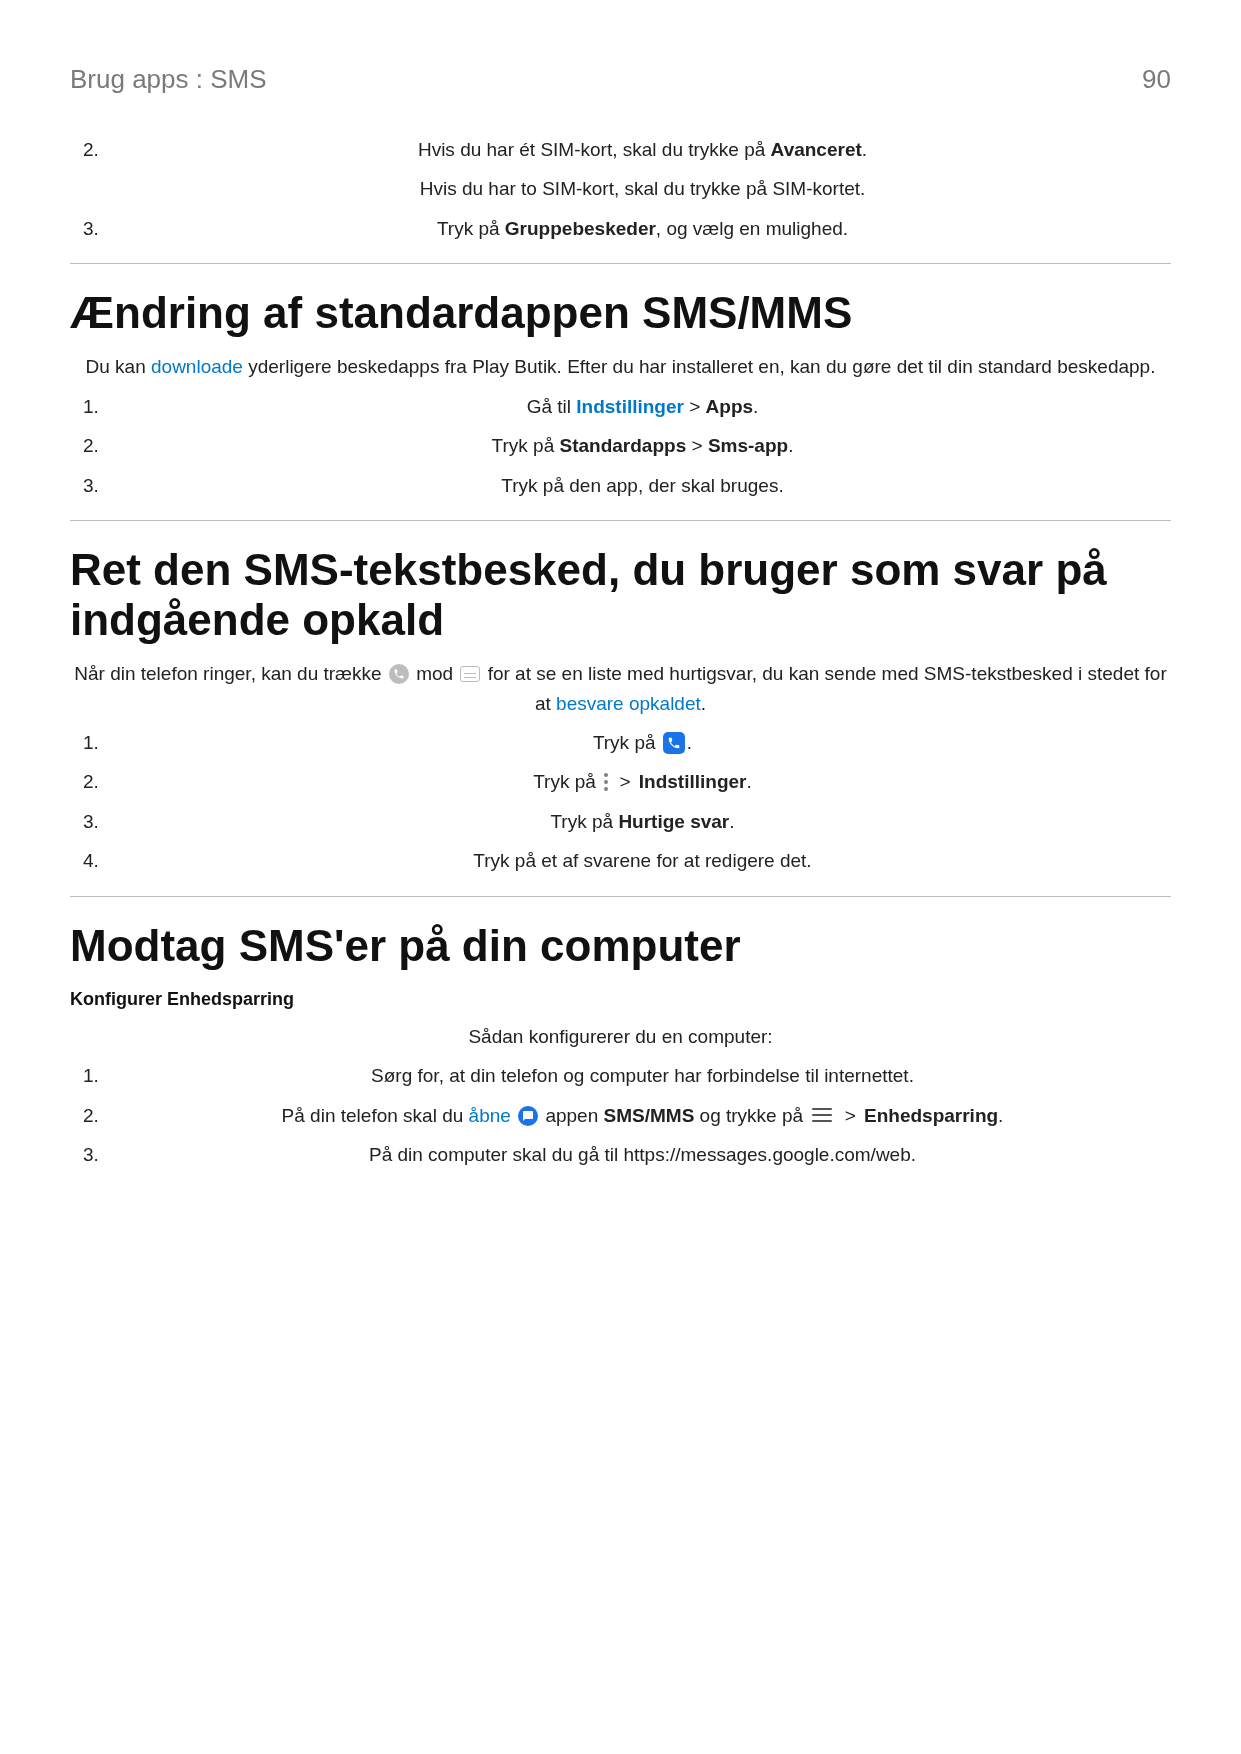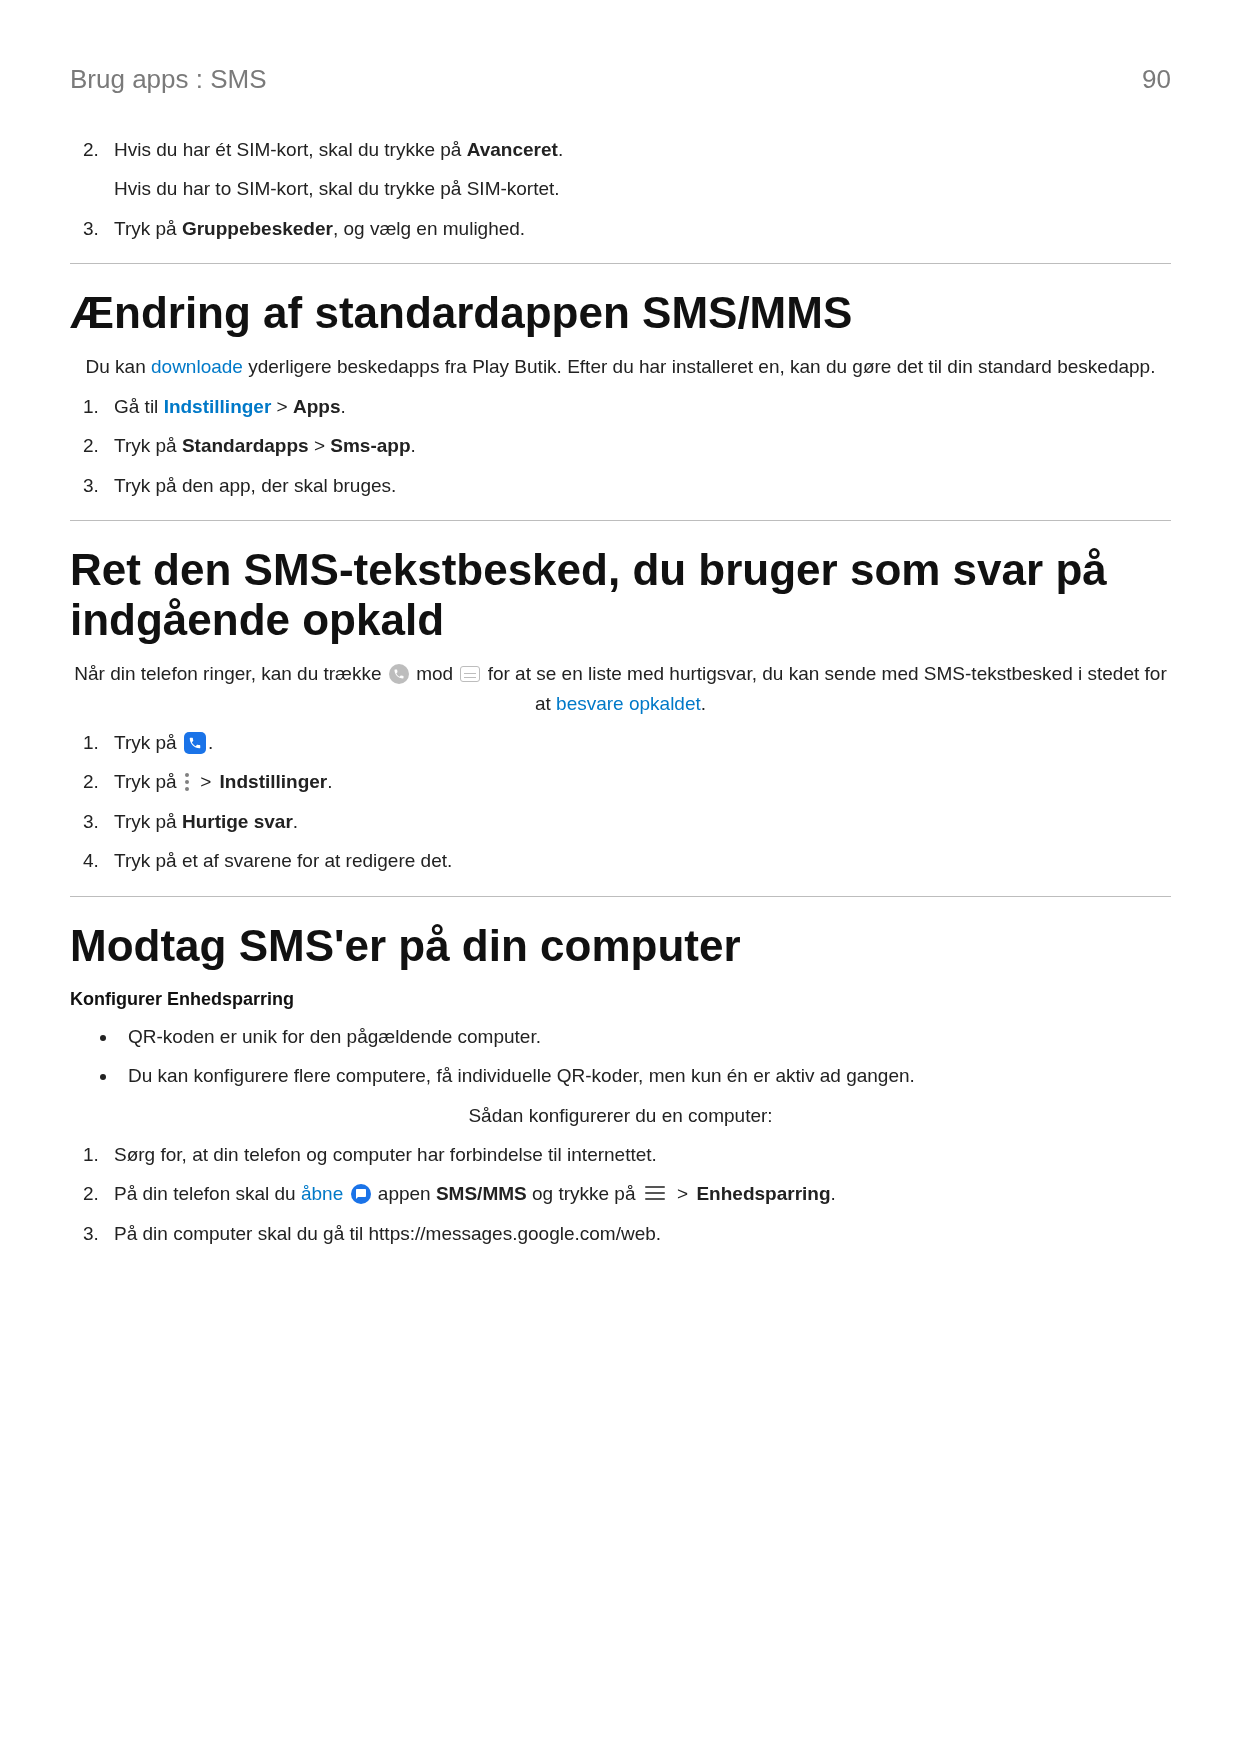--- a/index.html
+++ b/index.html
@@ -44,20 +44,21 @@
   p, li {
     font-size: 19px;
     line-height: 1.55;
     color: #222;
   }
   p { margin: 10px 0; text-align: center; }
   ol {
     list-style: decimal;
     padding-left: 34px;
     margin: 8px 0;
+    text-align: center;
   }
   ul.bullets {
     list-style: disc;
     padding-left: 48px;
     margin: 8px 0;
   }
   ol > li, ul.bullets > li {
     padding-left: 10px;
     margin-bottom: 10px;
   }
@@ -225,24 +226,20 @@
     <li>Tryk på et af svarene for at redigere det.</li>
   </ol>
 
   <hr class="hr">
 
   <h1>Modtag SMS'er på din computer</h1>
   <h2>Konfigurer Enhedsparring</h2>
 
 
 
-  <ul class="bullets">
-    <li>QR-koden er unik for den pågældende computer.</li>
-    <li>Du kan konfigurere flere computere, få individuelle QR-koder, men kun én er aktiv ad gangen.</li>
-  </ul>
 
   <p>Sådan konfigurerer du en computer:</p>
 
   <ol>
     <li>Sørg for, at din telefon og computer har forbindelse til internettet.</li>
     <li>
       <span>På din telefon skal du </span><span class="link">åbne</span><span> </span>
       <span class="ico round-blue">
         <svg width="12" height="12" viewBox="0 0 24 24" fill="#fff">
             <path d="M20 2H4C2.9 2 2 2.9 2 4v18l4-4h14c1.1 0 2-.9 2-2V4c0-1.1-.9-2-2-2z"></path>

